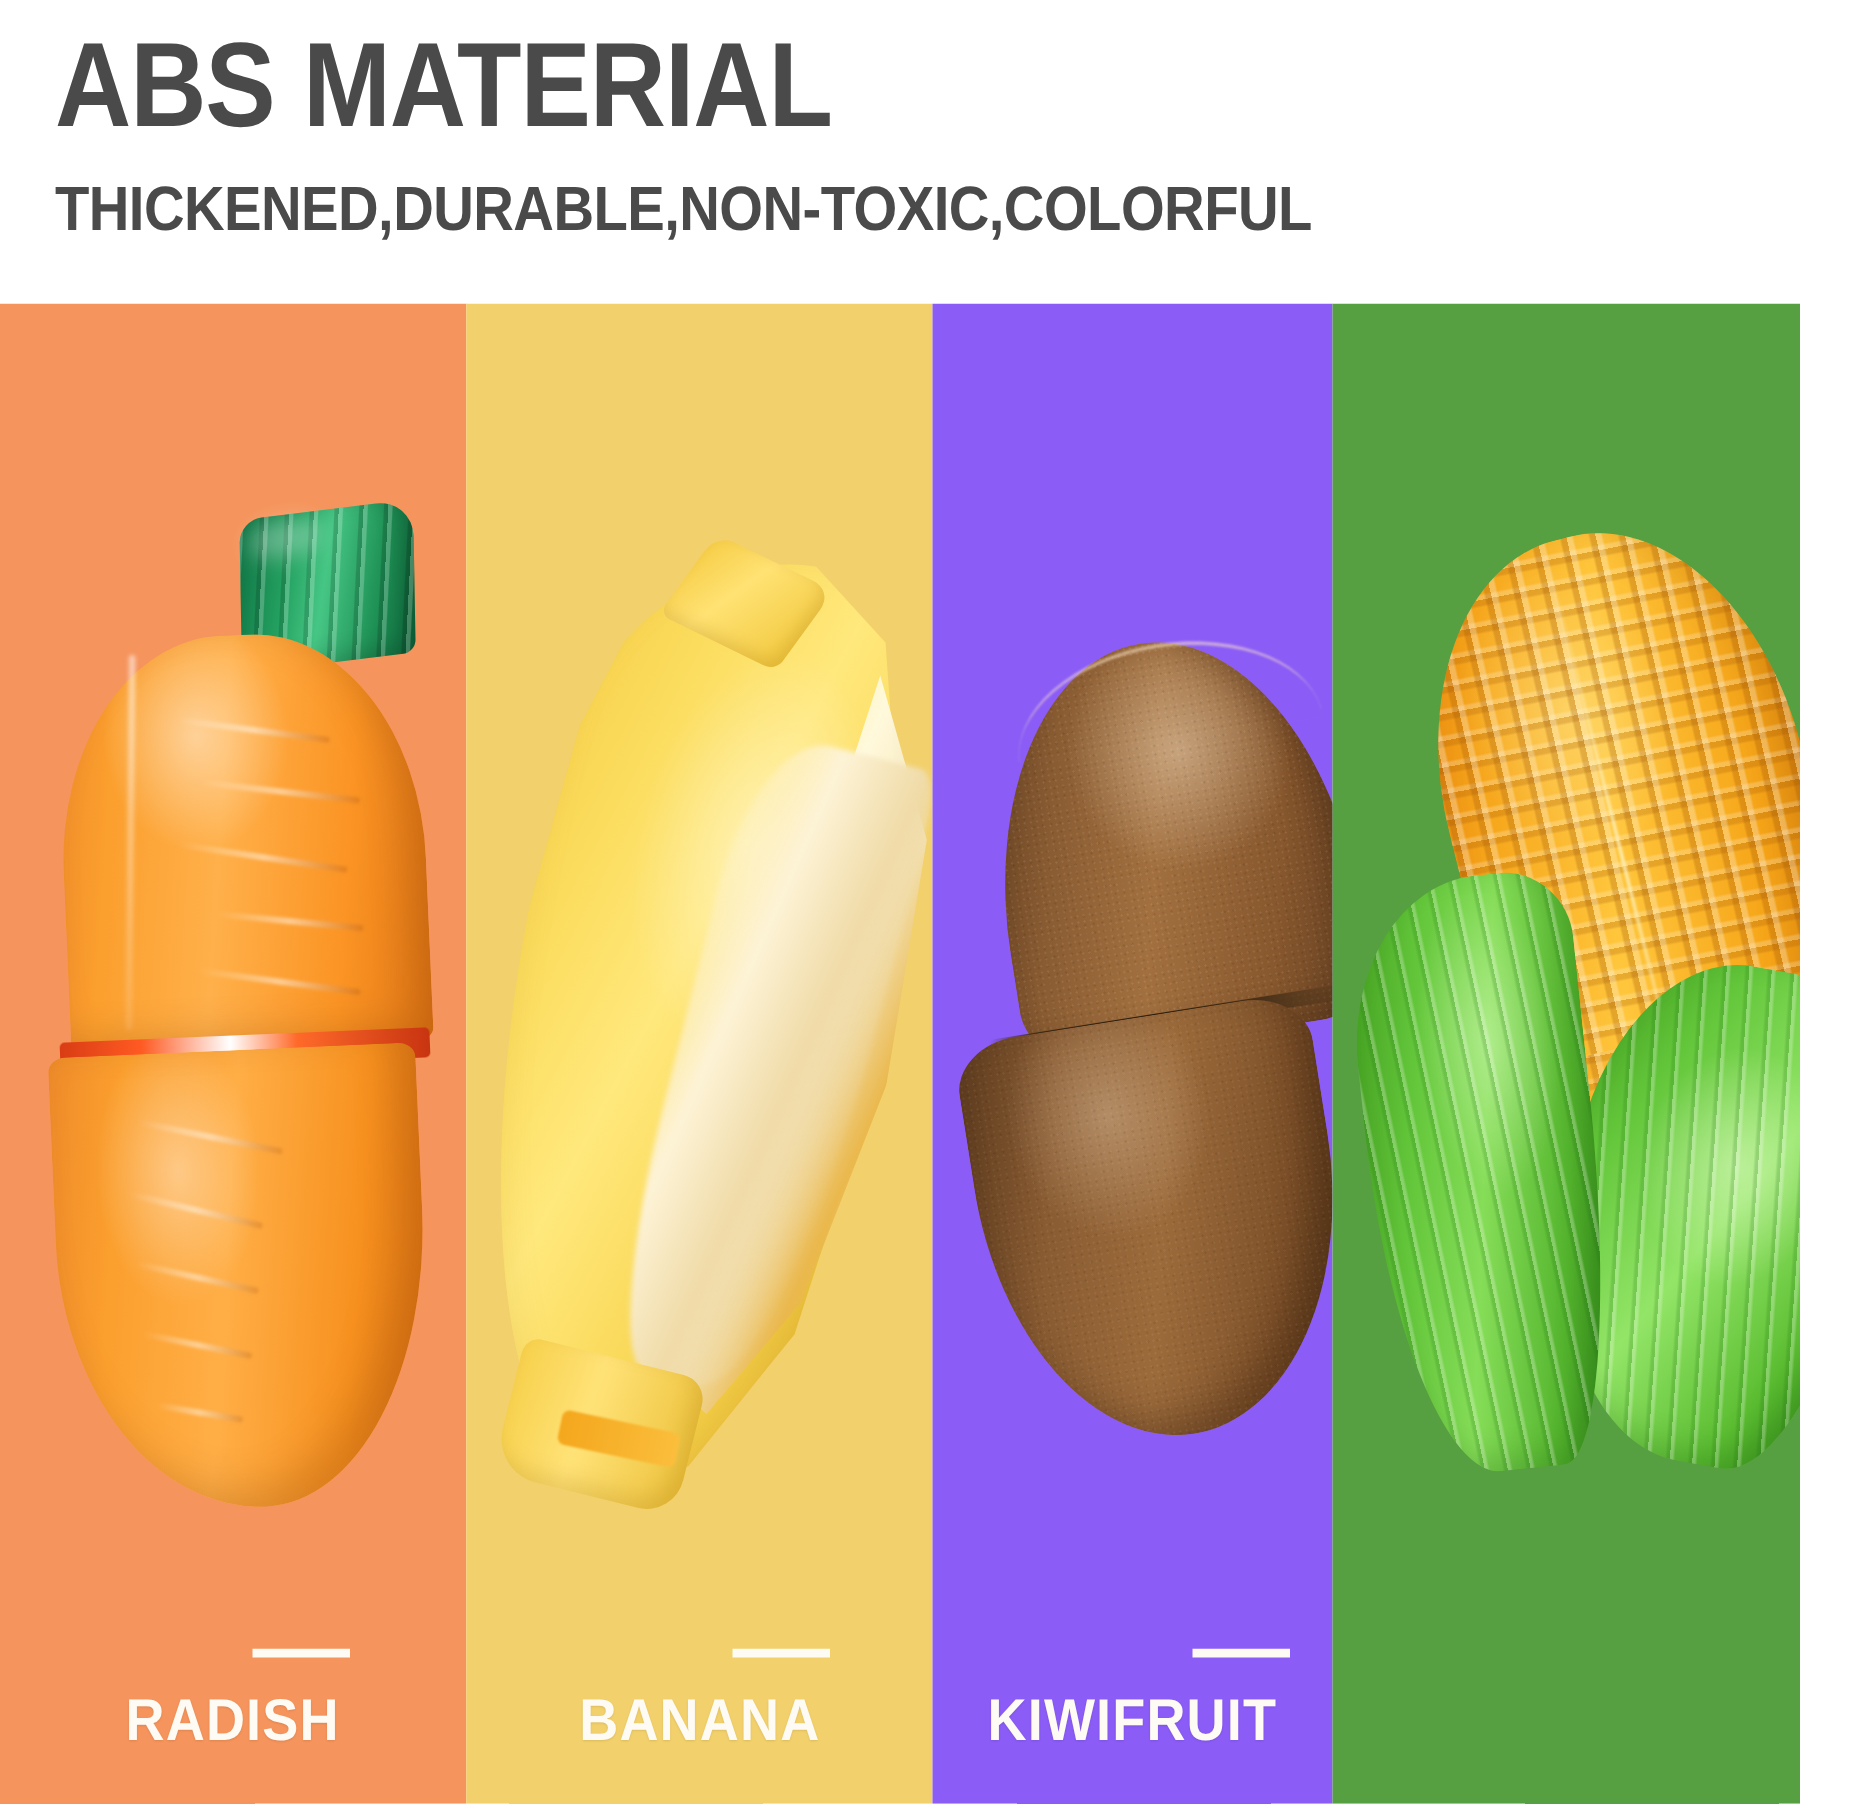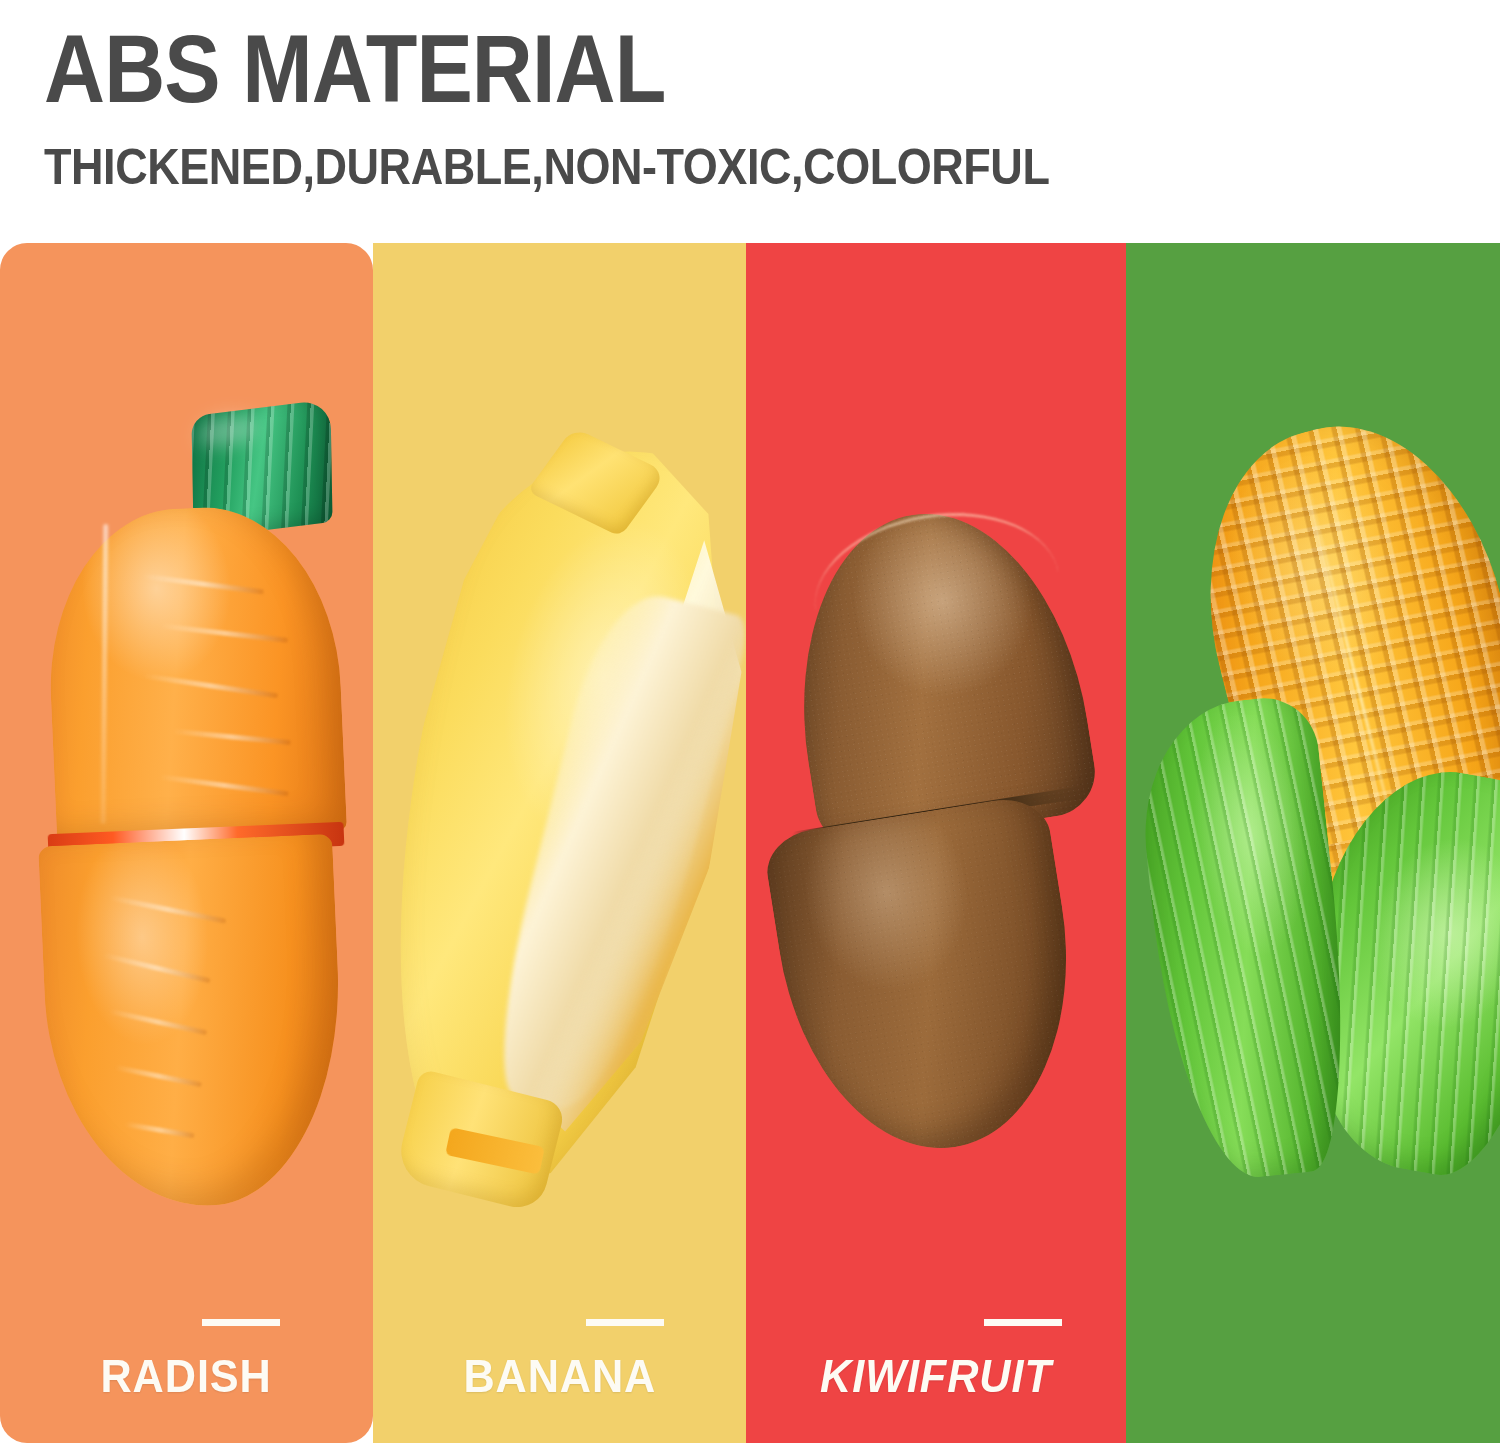--- a/index.html
+++ b/index.html
@@ -64,23 +64,23 @@
     width: 1500px;
     height: 1200px;
     display: flex;
   }
 
   .panel {
     position: relative;
     height: 1200px;
     overflow: hidden;
   }
-  .panel.p0 { width: 373px; background: #f5945c; border-radius: 27px; }
+  .panel.p0 { width: 373px; background: #f5945c; }
   .panel.p1 { width: 373px; background: #f2d06b; }
-  .panel.p2 { width: 380px; background: #ef4444; font-style: italic; }
+  .panel.p2 { width: 320px; background: #8b5cf6; }
   .panel.p3 { width: 374px; background: #56a041; }
 
   
   .caption {
     position: absolute;
     bottom: 44px;
     left: 0;
     width: 100%;
     text-align: center;
   }

